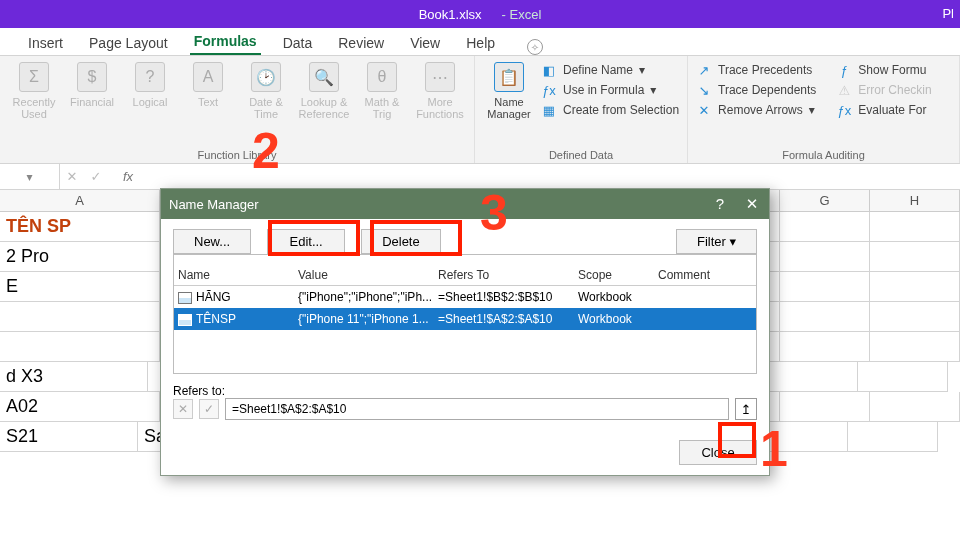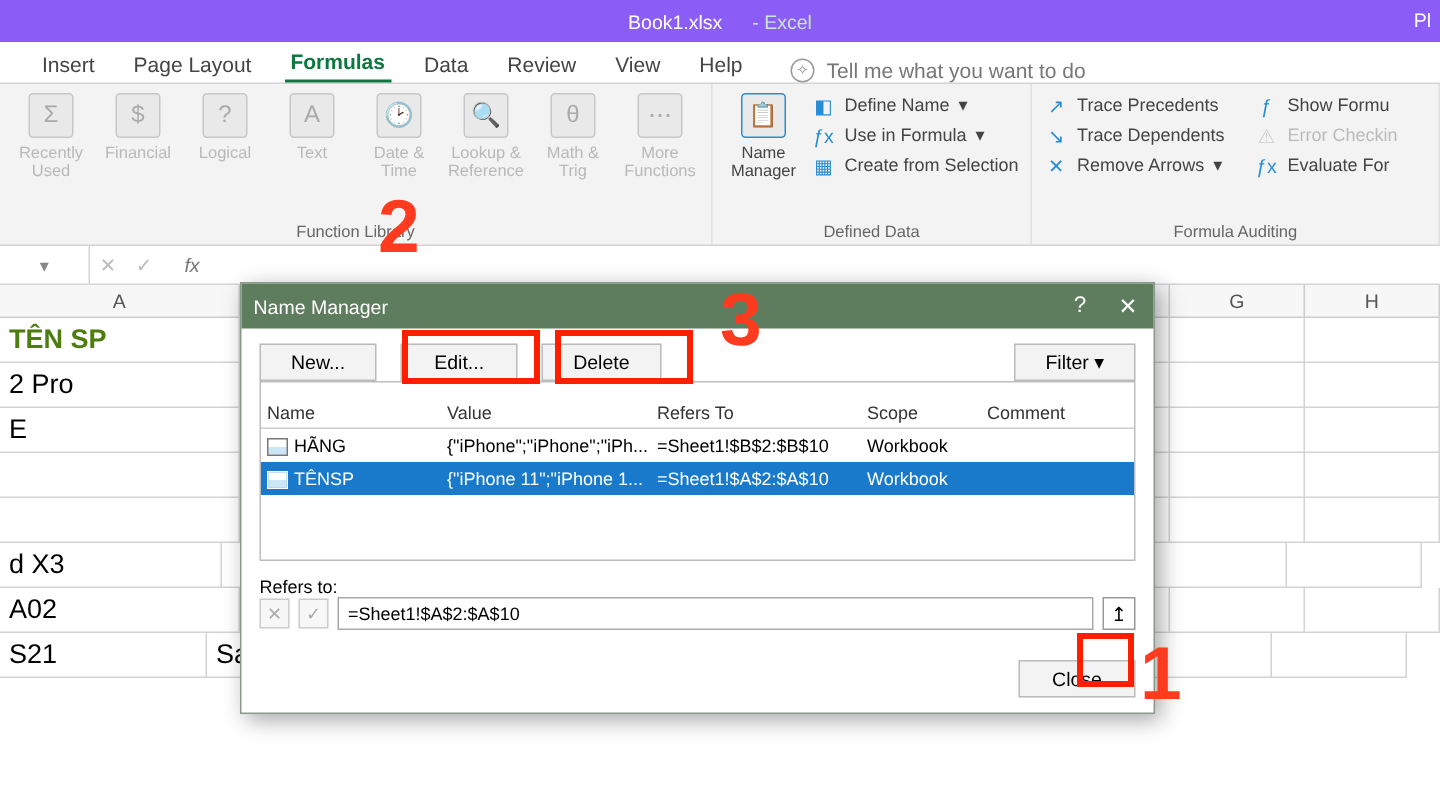--- a/index.html
+++ b/index.html
@@ -1,17 +1,17 @@
 <!DOCTYPE html>
 <html><head>
 <meta charset="utf-8">
 <style>
 *{box-sizing:border-box;margin:0;padding:0;font-family:"Segoe UI",Tahoma,sans-serif}
 body{width:960px;height:540px;overflow:hidden;background:#fff;position:relative;font-size:13px}
-.titlebar{height:28px;background:#8b5cf6;color:#fff;display:flex;align-items:center;justify-content:center;font-size:13px}
+.titlebar{height:28px;background:#6d28d9;color:#fff;display:flex;align-items:center;justify-content:center;font-size:13px}
 .titlebar .app{color:#c9e6d6;margin-left:20px}
 .titlebar .right{position:absolute;right:6px;top:0;color:#fff;font-size:13px;line-height:28px}
 .tabs{height:28px;background:#fff;border-bottom:1px solid #d4d4d4;display:flex;align-items:flex-end;padding-left:24px;gap:18px}
 .tabs .tab{padding:4px 4px;color:#444;font-size:14px;cursor:pointer}
 .tabs .tab.active{color:#0e7641;border-bottom:2px solid #0e7641;font-weight:600}
 .tabs .tell{display:flex;align-items:center;gap:8px;color:#777;font-size:14px;margin-left:10px}
 .tabs .bulb{width:16px;height:16px;border:1.5px solid #999;border-radius:50%;display:flex;align-items:center;justify-content:center;font-size:10px;color:#999}
 .ribbon{height:108px;background:#f3f3f3;border-bottom:1px solid #d4d4d4;display:flex;align-items:stretch;overflow:hidden}
 .group{padding:6px 8px 2px;display:flex;flex-direction:column;justify-content:space-between;border-right:1px solid #e0e0e0}
 .group .label{text-align:center;font-size:11px;color:#666;padding-top:2px}
@@ -23,21 +23,21 @@
 .vlist .row .ic{width:16px;height:16px;display:inline-flex;align-items:center;justify-content:center;font-size:13px;color:#2a8dd4}
 .formulabar{height:26px;border-bottom:1px solid #d4d4d4;display:flex;align-items:center;background:#fff}
 .namebox{width:60px;border-right:1px solid #d4d4d4;height:100%;display:flex;align-items:center;justify-content:center;font-size:12px;color:#888}
 .fx{width:40px;text-align:center;font-style:italic;color:#777}
 .sheet{position:absolute;top:190px;left:0;width:960px}
 .colhdr{display:flex;border-bottom:1px solid #ccc;background:#f7f7f7;height:22px}
 .ch{border-right:1px solid #ccc;text-align:center;font-size:13px;color:#555;line-height:22px}
 .rows .cell{border-right:1px solid #d3d3d3;border-bottom:1px solid #d3d3d3;padding:4px 6px;font-size:18px;min-height:30px;overflow:hidden;white-space:nowrap}
 .rows{display:flex;flex-direction:column}
 .rows .r{display:flex}
-.bold{font-weight:700;color:#4d7c0f;font-size:20px}
+.bold{font-weight:700;color:#c2410c;font-size:20px}
 .dialog{position:absolute;left:160px;top:188px;width:610px;background:#fff;border:1px solid #8a9a8a;box-shadow:4px 4px 14px rgba(0,0,0,.35)}
 .dlg-title{background:#5e7c5e;color:#fff;height:30px;display:flex;align-items:center;padding:0 8px;font-size:13px;justify-content:space-between}
 .dlg-title .ctrls{display:flex;gap:14px;font-size:15px}
 .dlg-title .ctrls span{cursor:pointer;width:18px;text-align:center}
 .dlg-body{padding:10px 12px}
 .dlg-btns{display:flex;gap:16px;align-items:center}
 .dlg-btn{background:#f3f3f3;border:1px solid #bbb;padding:4px 20px;font-size:13px;cursor:pointer;min-width:78px;text-align:center}
 .dlg-btn.fr{margin-left:auto}
 .listhdr{display:flex;border-bottom:1px solid #ccc;margin-top:10px;font-size:12px;color:#333}
 .listhdr div{padding:3px 4px}
@@ -69,21 +69,20 @@
 <div class="tabs">
   <div class="tab">Insert</div>
   <div class="tab">Page Layout</div>
   <div class="tab active">Formulas</div>
   <div class="tab">Data</div>
   <div class="tab">Review</div>
   <div class="tab">View</div>
   <div class="tab">Help</div>
   <div class="tell">
     <span class="bulb">✧</span>
-    <span>Tell me what you want to do</span>
   </div>
 </div>
 
 <div class="ribbon">
   <div class="group" style="flex:0 0 auto">
     <div class="btns">
       <div class="rbtn">
           <div class="ico">Σ</div>
           <span>Recently Used</span>
         </div>

